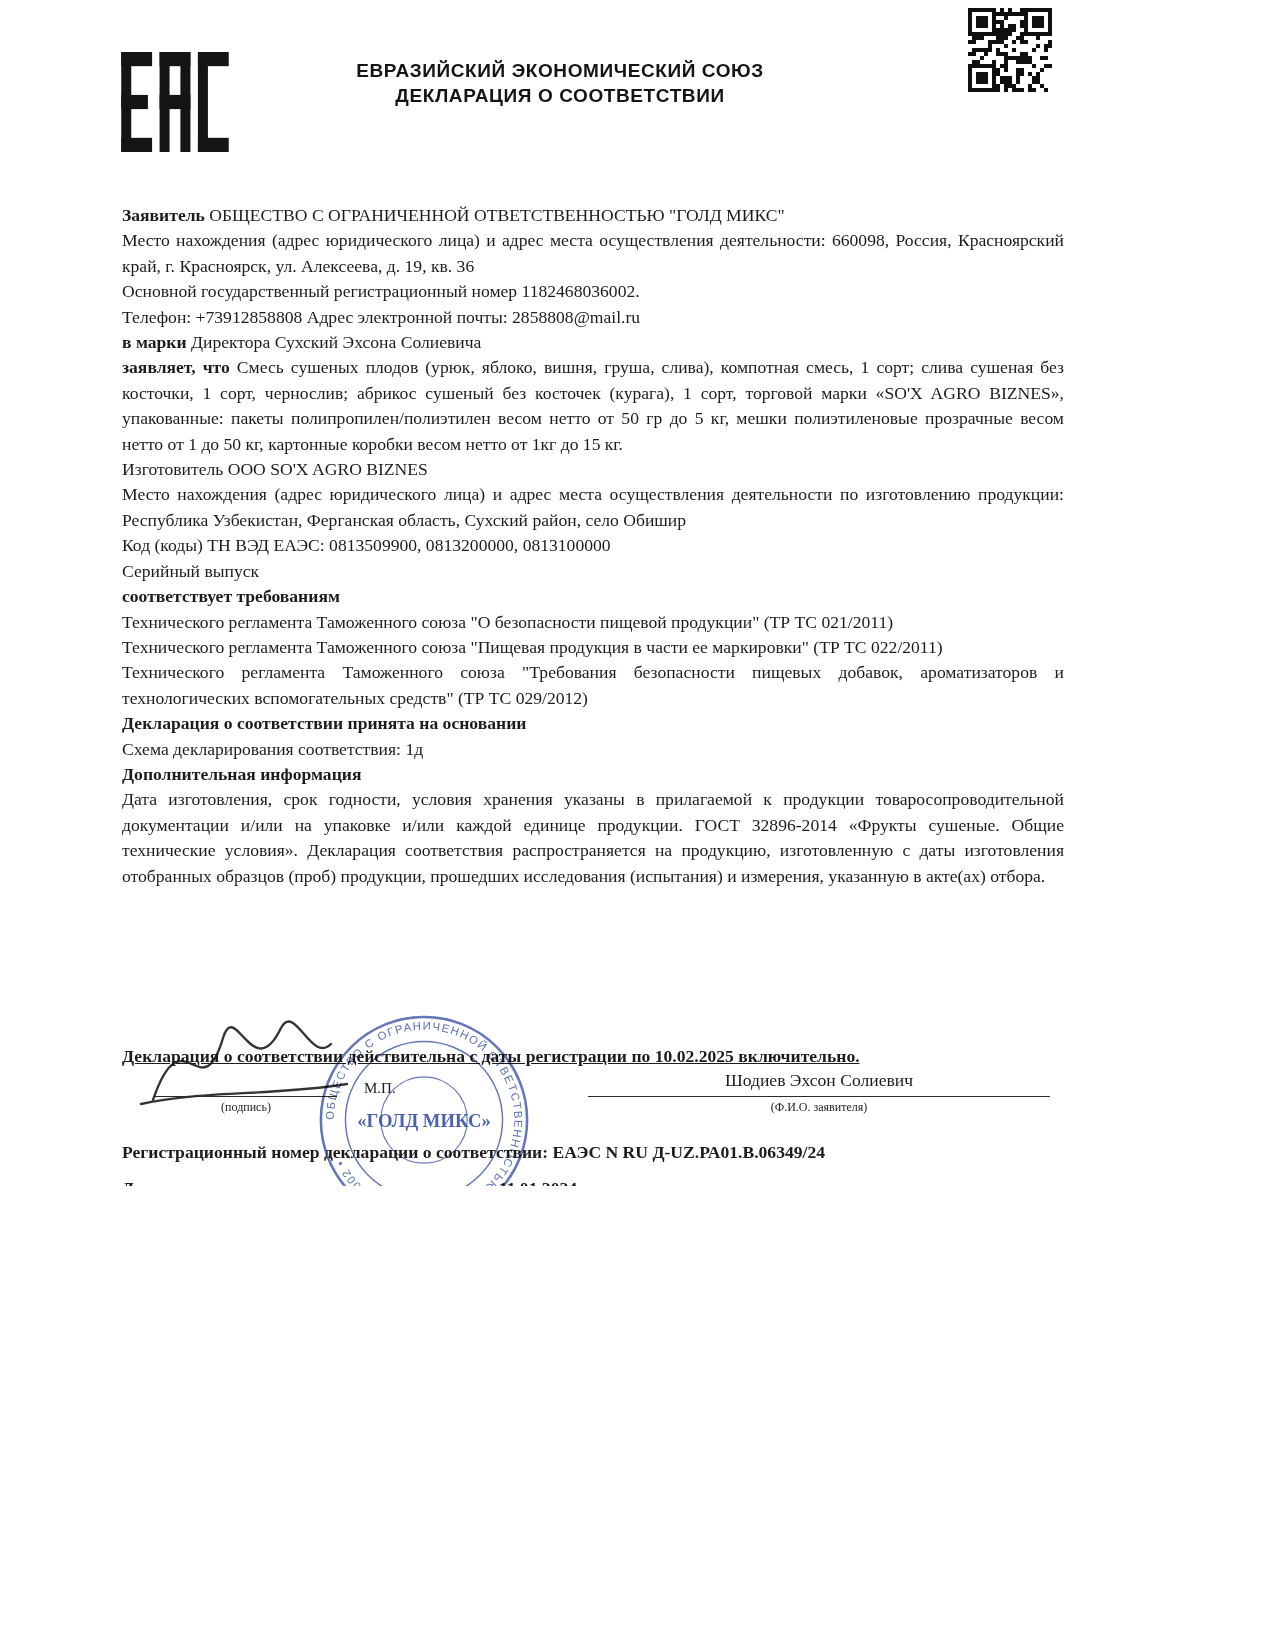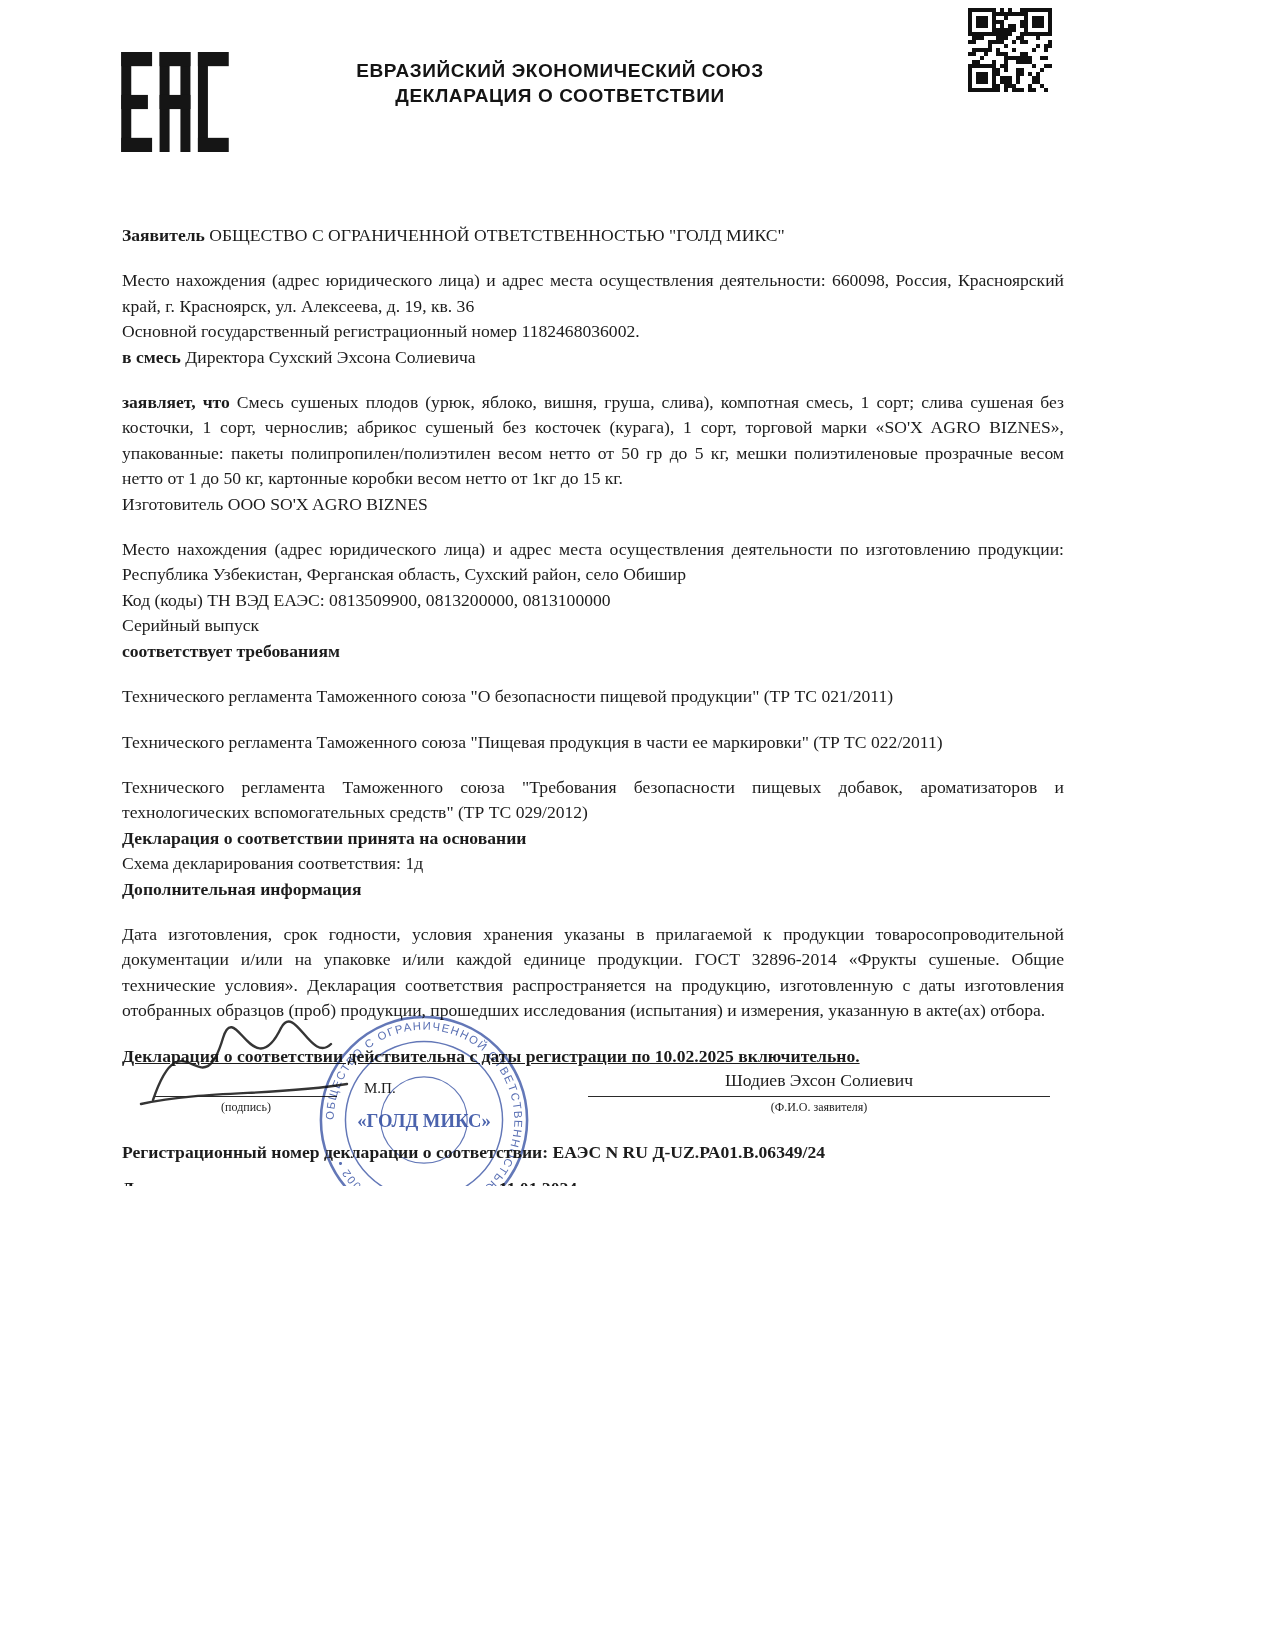--- a/index.html
+++ b/index.html
@@ -14,21 +14,21 @@
   .doc-title {
     position:absolute; left:290px; top:58px; width:540px; text-align:center;
     font-family:"Liberation Sans", sans-serif; font-weight:bold;
     font-size:19px; line-height:25px; letter-spacing:0.6px; color:#141414;
   }
   .qr { position:absolute; left:968px; top:8px; width:88px; height:88px; }
   .qr i { position:absolute; width:4px; height:4px; background:#101010; }
   
   main { position:absolute; left:122px; top:203px; width:942px; font-size:17.6px; line-height:25.4px; }
   main p { margin:0; }
-  .j { text-align:justify;margin-top:20px; }
+  .j { text-align:justify; }
   .bold { font-weight:bold; }
   b { font-weight:bold; }
   
   .validity {
     position:absolute; left:122px; top:1046px; width:945px;
     font-weight:bold; font-size:17.6px; text-decoration:underline;
   }
   .signature-stroke { position:absolute; left:135px; top:1000px; width:225px; height:115px; }
   .sig-line { position:absolute; border-top:1.5px solid #2a2a2a; }
   .sig-line-left { left:155px; top:1096px; width:182px; }
@@ -298,21 +298,22 @@
       <i style="left:52px;top:80px"></i>
       <i style="left:60px;top:80px"></i>
       <i style="left:64px;top:80px"></i>
       <i style="left:76px;top:80px"></i>
     </div>
 
   <main>
     <p class="j"><b>Заявитель</b> <span>ОБЩЕСТВО С ОГРАНИЧЕННОЙ  ОТВЕТСТВЕННОСТЬЮ "ГОЛД МИКС"</span></p>
     <p class="j">Место нахождения (адрес юридического лица) и адрес места осуществления деятельности: 660098, Россия,  Красноярский  край, г. Красноярск, ул. Алексеева, д. 19, кв. 36</p>
     <p>Основной государственный регистрационный номер 1182468036002.</p>
-    <p><b>в смесь</b> <span>Директора Сухский Эхсона Солиевича</span></p>
+    <p>Телефон: +73912858808 Адрес электронной почты: 2858808@mail.ru</p>
+    <p><b>в марки</b> <span>Директора Сухский Эхсона Солиевича</span></p>
     <p class="j"><b>заявляет, что</b> <span>Смесь сушеных плодов (урюк, яблоко, вишня, груша, слива), компотная смесь, 1 сорт; слива сушеная без косточки, 1 сорт, чернослив; абрикос сушеный без косточек (курага), 1 сорт, торговой марки «SO'X AGRO BIZNES», упакованные: пакеты полипропилен/полиэтилен весом нетто от 50 гр до 5 кг, мешки полиэтиленовые прозрачные весом нетто от 1 до 50 кг, картонные коробки весом нетто от 1кг до 15 кг.</span></p>
     <p>Изготовитель ООО SO'X AGRO BIZNES</p>
     <p class="j">Место нахождения (адрес юридического лица) и адрес места осуществления деятельности по изготовлению продукции: Республика Узбекистан, Ферганская область,  Сухский район, село Обишир</p>
     <p>Код (коды) ТН ВЭД ЕАЭС: 0813509900, 0813200000, 0813100000</p>
     <p>Серийный выпуск</p>
     <p class="bold">соответствует требованиям</p>
     <p class="j">Технического регламента Таможенного союза "О безопасности пищевой продукции" (ТР ТС 021/2011)</p>
     <p class="j">Технического регламента Таможенного союза "Пищевая продукция в части ее маркировки" (ТР ТС 022/2011)</p>
     <p class="j">Технического регламента Таможенного союза "Требования безопасности пищевых добавок, ароматизаторов и технологических вспомогательных средств" (ТР ТС 029/2012)</p>
     <p class="bold">Декларация о соответствии принята на основании</p>

